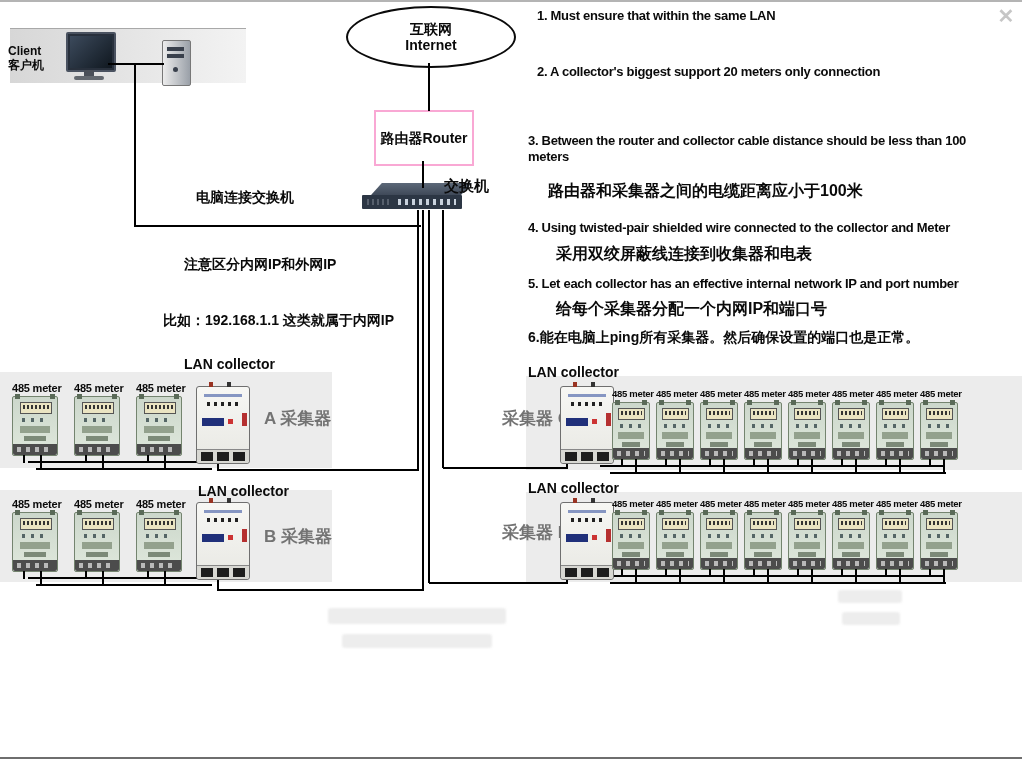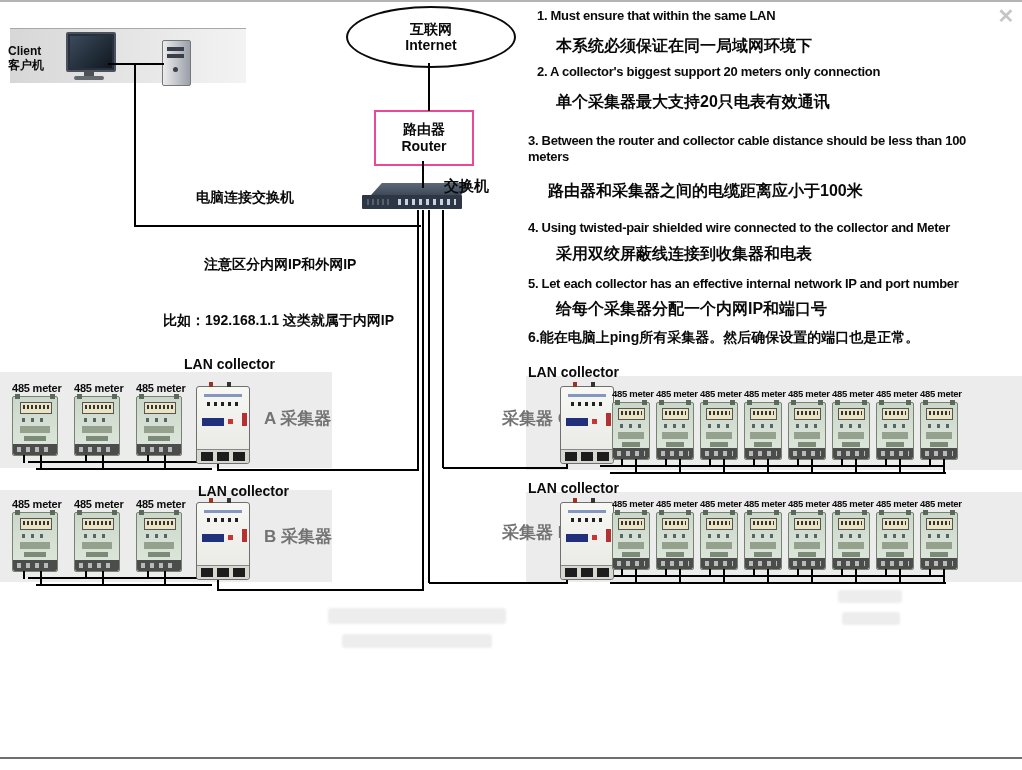--- a/index.html
+++ b/index.html
@@ -22,22 +22,22 @@
   .mon-base{position:absolute;left:74px;top:76px;width:30px;height:4px;background:#63686f;border-radius:2px;}
   .tower{position:absolute;left:162px;top:40px;width:27px;height:44px;
          background:linear-gradient(90deg,#ececec,#9aa0a8);border:1px solid #777;border-radius:2px;}
   .tower .slot{position:absolute;left:4px;width:17px;height:4px;background:#39404c;}
   .tower .btn{position:absolute;left:10px;top:26px;width:5px;height:5px;background:#39404c;border-radius:50%;}
 
   
   .cloud{position:absolute;left:346px;top:6px;width:166px;height:58px;border:2px solid #0a0a0a;
          border-radius:50%;display:flex;flex-direction:column;align-items:center;justify-content:center;
          font-weight:bold;font-size:14px;line-height:16px;background:#fff;}
-  .router{position:absolute;left:374px;top:110px;width:96px;height:52px;border:2px solid #ec4899;
-          display:flex;flex-direction:column;align-items:center;justify-content:center;
+  .router{position:absolute;left:374px;top:110px;width:96px;height:52px;border:2px solid #f9a8d4;
+          display:flex;flex-direction:row;align-items:center;justify-content:center;
           font-weight:bold;font-size:14px;line-height:17px;background:#fff;}
   .switch{position:absolute;left:360px;top:183px;width:112px;height:30px;}
   .switch .top{position:absolute;left:16px;top:0;width:90px;height:13px;
                background:linear-gradient(#5c6878,#3d4756);transform:skewX(-42deg);}
   .switch .front{position:absolute;left:2px;top:12px;width:100px;height:14px;background:#2c3644;border-radius:1px;}
   .switch .ports{position:absolute;right:6px;top:4px;width:58px;height:6px;
                  background:repeating-linear-gradient(90deg,#c9d2dd 0 3px,transparent 3px 7px);}
   .switch .vents{position:absolute;left:5px;top:4px;width:22px;height:6px;
                  background:repeating-linear-gradient(90deg,#57606d 0 2px,transparent 2px 5px);}
   .lbl-bold14{position:absolute;font-weight:bold;font-size:14px;white-space:nowrap;}
@@ -162,27 +162,25 @@
 
   <div class="wire" style="left:28px;top:461px;width:192px;height:2px"></div>
   <div class="wire" style="left:36px;top:468px;width:176px;height:2px"></div>
   <div class="wire" style="left:28px;top:577px;width:192px;height:2px"></div>
   <div class="wire" style="left:36px;top:584px;width:176px;height:2px"></div>
   <div class="wire" style="left:600px;top:465px;width:344px;height:2px"></div>
   <div class="wire" style="left:610px;top:472px;width:336px;height:2px"></div>
   <div class="wire" style="left:600px;top:575px;width:344px;height:2px"></div>
   <div class="wire" style="left:610px;top:582px;width:336px;height:2px"></div>
 
-  <div class="ipnote" style="left:204px;top:256px">注意区分内网IP和外网IP</div>
+  <div class="ipnote" style="left:184px;top:256px">注意区分内网IP和外网IP</div>
   <div class="ipnote" style="left:163px;top:312px">比如：192.168.1.1 这类就属于内网IP</div>
 
   <div class="ins-en" style="left:537px;top:8px">1.  Must ensure that within the same LAN</div>
-  <div class="ins-zh" style="left:556px;top:36px">本系统必须保证在同一局域网环境下</div>
   <div class="ins-en" style="left:537px;top:64px">2.  A collector's biggest support 20 meters only connection</div>
-  <div class="ins-zh" style="left:556px;top:92px">单个采集器最大支持20只电表有效通讯</div>
   <div class="ins-en wrap" style="left:528px;top:133px">3. Between the router and collector cable distance should be less than 100 meters</div>
   <div class="ins-zh" style="left:548px;top:181px">路由器和采集器之间的电缆距离应小于100米</div>
   <div class="ins-en" style="left:528px;top:220px">4. Using twisted-pair shielded wire connected to the collector and Meter</div>
   <div class="ins-zh" style="left:556px;top:244px">采用双绞屏蔽线连接到收集器和电表</div>
   <div class="ins-en" style="left:528px;top:276px">5. Let each collector has an effective internal network IP and port number</div>
   <div class="ins-zh" style="left:556px;top:299px">给每个采集器分配一个内网IP和端口号</div>
   <div class="ins-zh6" style="left:528px;top:329px">6.能在电脑上ping所有采集器。然后确保设置的端口也是正常。</div>
 
   <div class="lbl-bold14" style="left:184px;top:356px">LAN collector</div>
   <div class="mgroup" style="left:12px;top:382px;gap:16px">

